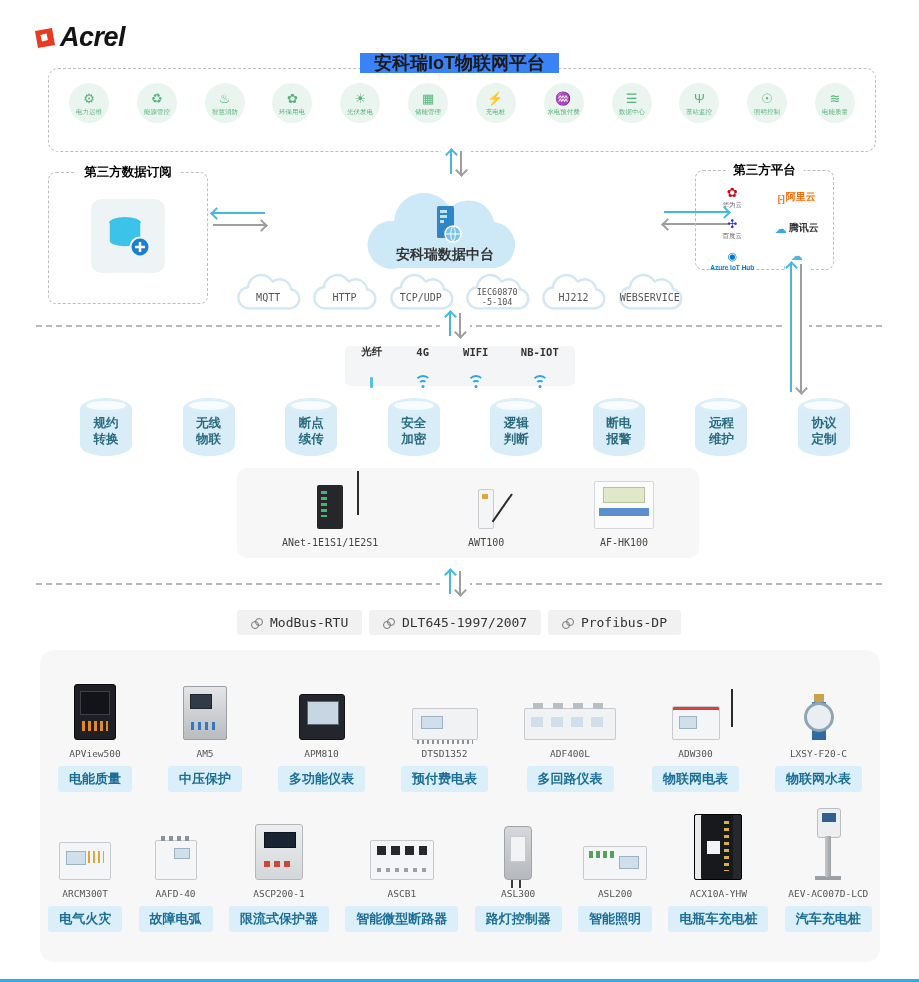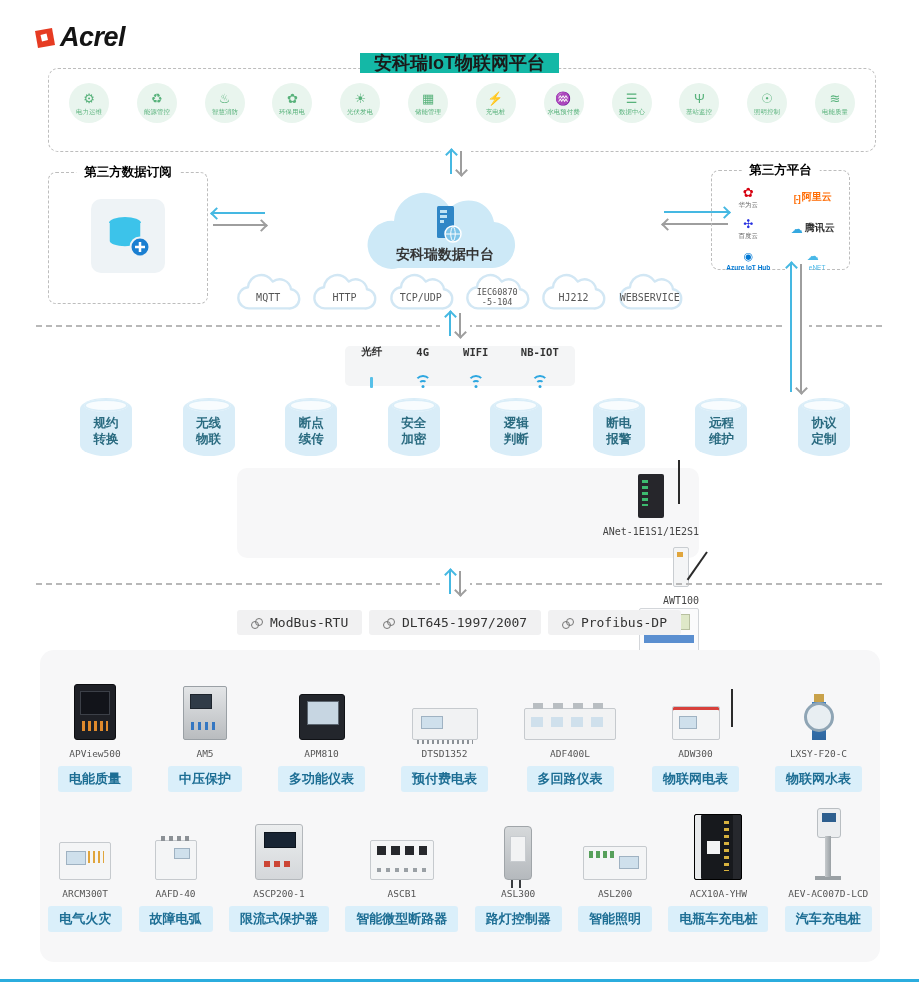--- a/index.html
+++ b/index.html
@@ -21,21 +21,21 @@
   .updown .vline { top:1px; height:23px; }
   .updown .vline.up { left:9px; }
   .updown .vline.down { left:19px; }
 
   .dashed-divider { position:absolute; border-top:2px dashed #b8b8b8; height:0; }
 
   
   .logo { position:absolute; left:34px; top:22px; display:flex; align-items:center; gap:4px; }
   .logo-text { font-size:27px; font-weight:800; font-style:italic; color:#141414; letter-spacing:-0.5px; }
   .page-title { position:absolute; top:51px; left:0; width:100%; text-align:center; z-index:2; }
-  .page-title span { background:#14b8a6; padding:0 14px; font-size:18px; font-weight:bold; color:#1a1a1a;text-align:right; }
+  .page-title span { background:#3b82f6; padding:0 14px; font-size:18px; font-weight:bold; color:#1a1a1a;text-align:right; }
 
   
   .app-box { position:absolute; left:48px; top:68px; width:826px; height:82px; border:1px dashed #bdbdbd; border-radius:10px; }
   .app-row { display:flex; justify-content:space-between; padding:14px 20px 0 20px; }
   .app { width:40px; height:40px; border-radius:50%; background:#e9f5ee; display:flex; flex-direction:column; align-items:center; justify-content:center; }
   .app-glyph { line-height:1; }
   .app-glyph::before { font-size:13px; color:#58b27b; }
   .ops-icon::before      { content:"⚙"; }
   .energy-icon::before   { content:"♻"; }
   .fire-icon::before     { content:"♨"; }
@@ -53,21 +53,21 @@
   
   .box-title { position:absolute; top:-9px; left:50%; transform:translateX(-50%); background:#fff; padding:0 8px; font-size:12.5px; font-weight:bold; color:#000000; white-space:nowrap; }
   .left-box { position:absolute; left:48px; top:172px; width:158px; height:130px; border:1px dashed #bdbdbd; border-radius:8px; }
   .db-tile { position:absolute; left:42px; top:26px; width:74px; height:74px; background:#eef3f6; border-radius:10px; display:flex; align-items:center; justify-content:center; }
 
   .cloud-main { position:absolute; left:356px; top:186px; width:178px; height:88px; }
   .cloud-main svg.cloud-bg { position:absolute; left:0; top:0; }
   .cloud-content { position:absolute; inset:0; display:flex; flex-direction:column; align-items:center; justify-content:flex-end; padding-bottom:10px; }
   .cloud-label { font-size:14px; font-weight:bold; color:#333; }
 
-  .right-box { position:absolute; left:711px; top:170px; width:137px; height:98px; border:1px dashed #bdbdbd; border-radius:8px; }
+  .right-box { position:absolute; left:695px; top:170px; width:137px; height:98px; border:1px dashed #bdbdbd; border-radius:8px; }
   .plat-grid { display:grid; grid-template-columns:1fr 1fr; row-gap:4px; padding:12px 4px 0 4px; }
   .plat { display:flex; flex-direction:column; align-items:center; justify-content:center; min-height:26px; }
   .plat.inline { flex-direction:row; gap:2px; }
   .plat-glyph::before { font-size:13px; line-height:1; }
   .huawei-logo::before  { content:"✿"; color:#d7000f; }
   .alibaba-logo::before { content:"[-]"; color:#ff6a00; font-weight:bold; font-size:9px; letter-spacing:-1px; }
   .baidu-logo::before   { content:"✣"; color:#2932e1; font-size:12px; }
   .tencent-logo::before { content:"☁"; color:#35a8e0; font-size:12px; }
   .azure-logo::before   { content:"◉"; color:#0078d4; font-size:11px; }
   .onenet-logo::before  { content:"☁"; color:#49b8e8; font-size:12px; }
@@ -101,21 +101,21 @@
   .wifi::after  { width:6px;  height:6px;  top:5px; transform:translateX(-50%); }
   .wifi .dot { position:absolute; left:50%; transform:translateX(-50%); bottom:-1px; width:3px; height:3px; background:#2ea7e0; border-radius:50%; }
 
   
   .cyl-row { position:absolute; left:80px; top:398px; width:770px; display:flex; justify-content:space-between; }
   .cyl { position:relative; width:52px; height:58px; background:#d9edf8; border-radius:26px / 11px; }
   .cyl::before { content:""; position:absolute; top:1px; left:4px; width:44px; height:13px; background:#f8fcfe; border-radius:50%; box-shadow:inset 0 0 0 2px #d9edf8; }
   .cyl-text { position:absolute; inset:0; display:flex; flex-direction:column; align-items:center; justify-content:center; padding-top:8px; font-size:12.5px; font-weight:bold; color:#2a6b80; line-height:1.3; }
 
   
-  .gw-box { position:absolute; left:237px; top:468px; width:462px; height:90px; background:#f7f7f8; border-radius:10px; display:flex; justify-content:space-around; align-items:flex-end; padding-bottom:10px; box-sizing:border-box;flex-direction:column; }
+  .gw-box { position:absolute; left:237px; top:468px; width:462px; height:90px; background:#f7f7f8; border-radius:10px; display:flex; justify-content:space-around; align-items:flex-end; padding-bottom:10px; box-sizing:border-box; }
   .gw-item { display:flex; flex-direction:column; align-items:center; gap:8px; }
   .gw-model { font-family:"DejaVu Sans Mono", monospace; font-size:10px; color:#444; }
   .dev-zone { height:50px; display:flex; align-items:flex-end; justify-content:center; }
 
   
   .dev { position:relative; margin:0 auto; }
   .dev-anet { width:26px; height:44px; background:#26262b; border-radius:2px; }
   .dev-anet::before { content:""; position:absolute; left:4px; top:6px; width:6px; height:26px; background:repeating-linear-gradient(180deg,#3dba6f 0 3px,transparent 3px 6px); }
   .dev-anet::after { content:""; position:absolute; right:-16px; top:-14px; width:2px; height:44px; background:#2b2b2b; }
   .dev-awt { width:14px; height:38px; background:#f4f5f6; border:1px solid #c9cdd1; border-radius:2px; }

